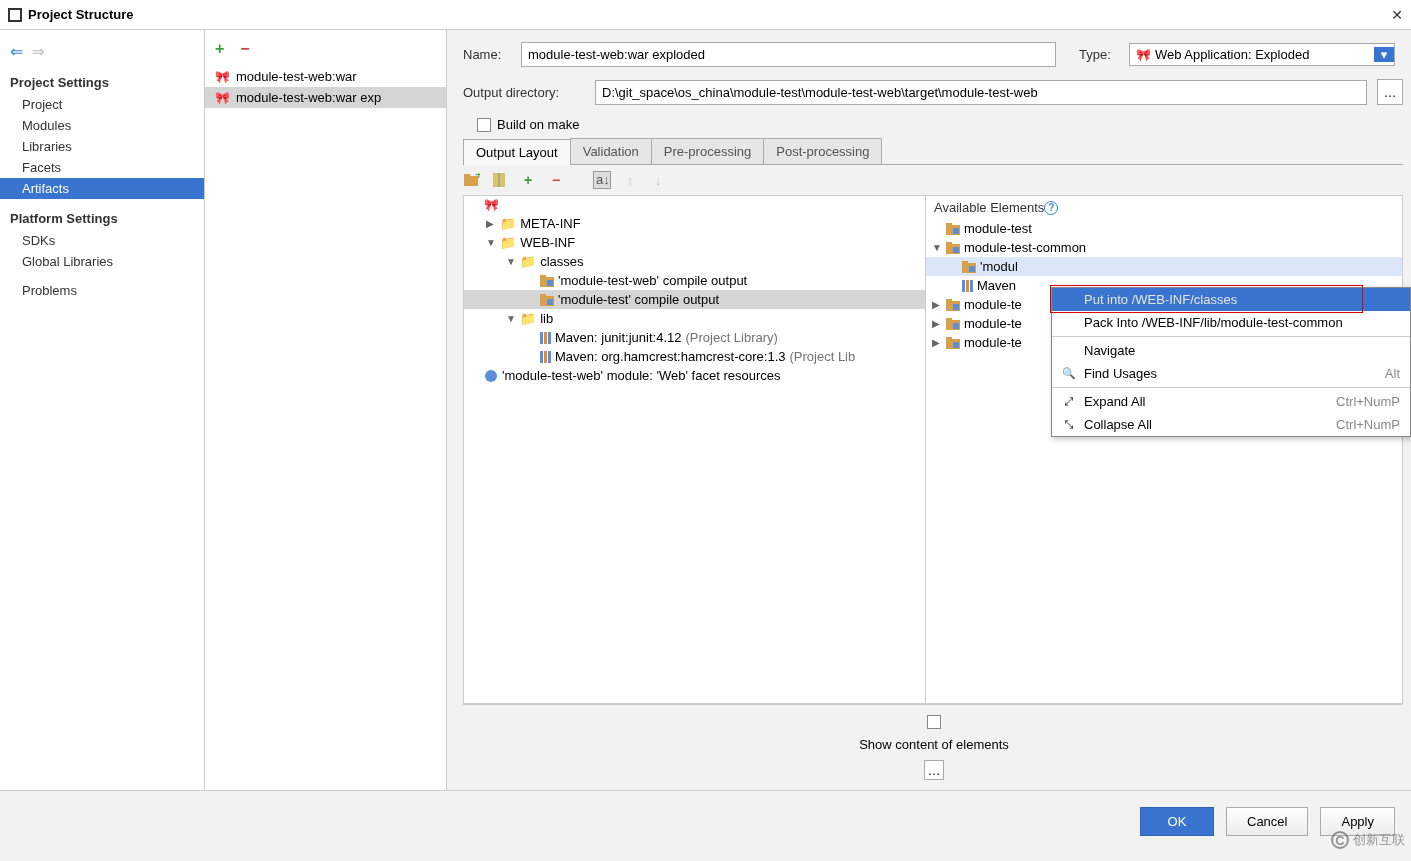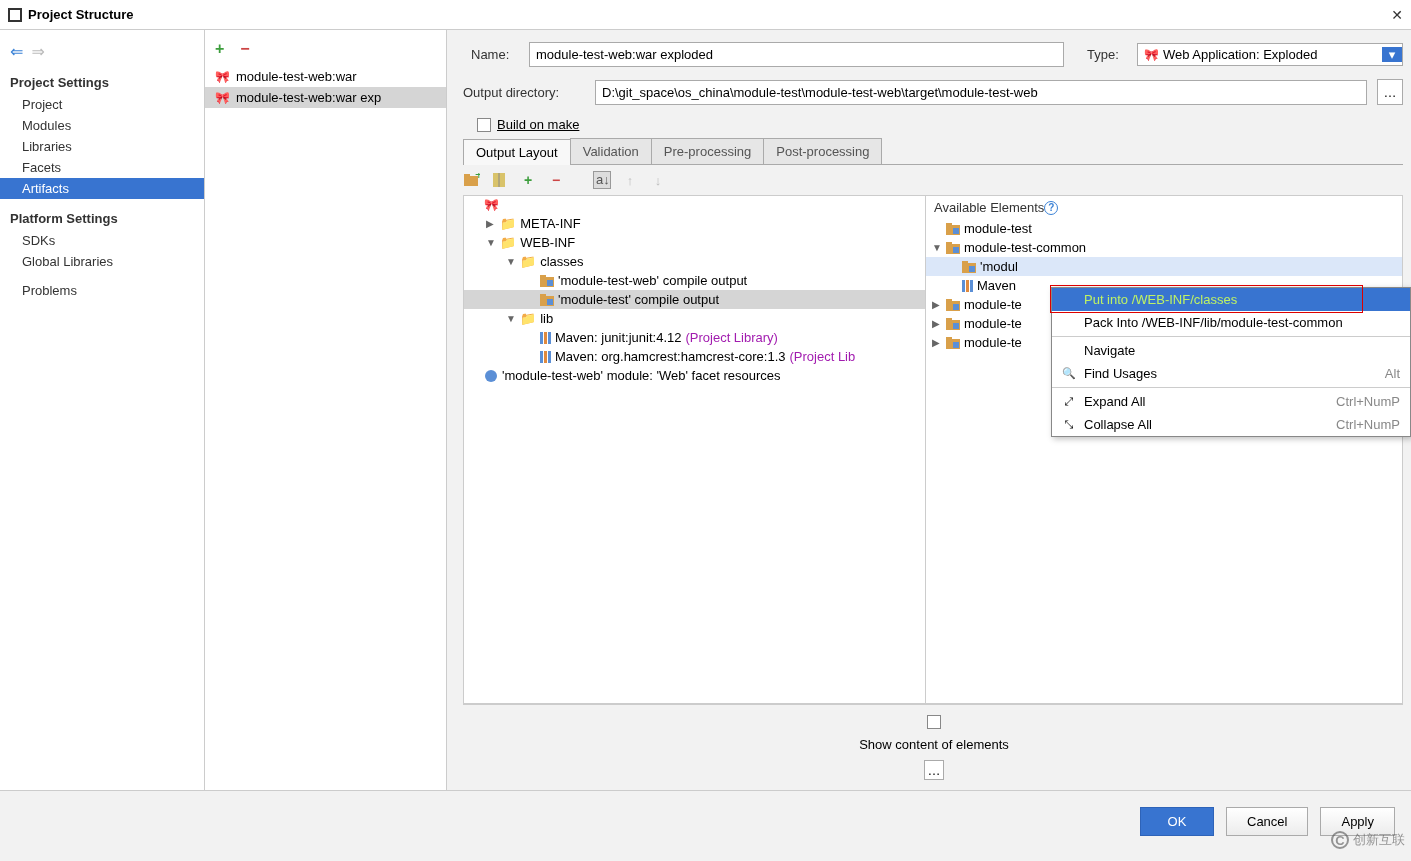--- a/index.html
+++ b/index.html
@@ -25,30 +25,30 @@
 
 .artifact-col { width: 242px; background: #fff; border-right: 1px solid #ccc; padding-top: 6px; }
 .artifact-col .toolbar { display: flex; gap: 16px; padding: 4px 10px 8px 10px; align-items: center; }
 .artifact-col .toolbar .add { color: #3d9e3d; font-size: 16px; font-weight: bold; cursor: pointer; }
 .artifact-col .toolbar .remove { color: #c44; font-size: 16px; font-weight: bold; cursor: pointer; }
 .artifact-col .artifact-item { padding: 3px 10px; display: flex; align-items: center; gap: 6px; cursor: pointer; white-space: nowrap; overflow: hidden; }
 .artifact-col .artifact-item.selected { background: #d5d5d5; }
 
 
 .detail { flex: 1; background: #f2f2f2; padding: 12px 8px 0 16px; display: flex; flex-direction: column; }
-.form-row { display: flex; align-items: center; margin-bottom: 12px; gap: 10px; justify-content: flex-end; }
+.form-row { display: flex; align-items: center; margin-bottom: 12px; gap: 10px; }
 .form-row .lbl { width: 122px; color: #333; text-align: left; }
 .form-row input[type="text"] { border: 1px solid #aaa; padding: 4px 6px; font-size: 13px; background: #fff; }
 .name-input { flex: 1; max-width: 535px; }
 .type-label { margin-left: 13px; text-align: right; }
 .type-select { display: flex; align-items: center; gap: 4px; border: 1px solid #aaa; background: #fff; padding: 3px 0 3px 6px; flex: 1; max-width: 266px; }
 .type-select .drop { background: #3874d0; color: #fff; width: 20px; text-align: center; align-self: stretch; display: flex; align-items: center; justify-content: center; margin-left: auto; }
 .outdir-input { flex: 1; }
 .ellipsis-btn { border: 1px solid #aaa; background: #fff; width: 26px; height: 26px; display: flex; align-items: center; justify-content: center; cursor: pointer; }
-.checkbox-row { padding-left: 14px; display: flex; align-items: center; gap: 6px; margin-bottom: 6px; text-decoration: underline; }
+.checkbox-row { padding-left: 14px; display: flex; align-items: center; gap: 6px; margin-bottom: 6px; }
 .checkbox-row .cb { width: 14px; height: 14px; border: 1px solid #888; background: #fff; }
 
 
 .tabs { display: flex; border-bottom: 1px solid #aaa; }
 .tab { padding: 5px 12px; border: 1px solid #aaa; border-bottom: none; background: #e6e6e6; cursor: pointer; margin-right: -1px; color: #555; }
 .tab.active { background: #f8f8f8; color: #000; position: relative; top: 1px; }
 
 
 .inner-toolbar { display: flex; gap: 10px; padding: 6px 0; align-items: center; }
 .inner-toolbar .tb-btn { width: 18px; height: 18px; display: flex; align-items: center; justify-content: center; cursor: pointer; color: #666; }
@@ -72,27 +72,27 @@
 .indent-2 { padding-left: 42px; }
 .indent-3 { padding-left: 62px; }
 .expander { width: 10px; color: #666; font-size: 10px; display: inline-block; }
 .folder-icon { color: #d9a04a; }
 .lib-icon { display: inline-flex; gap: 1px; }
 .lib-icon span { width: 3px; height: 12px; }
 .lib-icon .b1 { background: #5b8fd6; }
 .lib-icon .b2 { background: #e08a3e; }
 .lib-icon .b3 { background: #5b8fd6; }
 .gift-icon { color: #d55; font-size: 12px; }
-.muted { color: #a21caf; }
+.muted { color: #737373; }
 
 
 .context-menu { position: absolute; left: 1051px; top: 287px; width: 360px; background: #fff; border: 1px solid #888; box-shadow: 2px 2px 6px rgba(0,0,0,0.25); z-index: 1000; }
 .context-menu .red-outline { position: absolute; left: -2px; top: -3px; width: 313px; height: 28px; border: 1px solid #d00; pointer-events: none; }
 .context-menu .cm-item { padding: 4px 10px; display: flex; align-items: center; gap: 8px; cursor: pointer; white-space: nowrap; }
-.context-menu .cm-item.selected { background: #3874d0; color: #bef264; }
+.context-menu .cm-item.selected { background: #3874d0; color: #e5e5e5; }
 .context-menu .cm-sep { height: 1px; background: #ccc; margin: 2px 0; }
 .context-menu .shortcut { margin-left: auto; color: #888; }
 .cm-icon { width: 14px; height: 14px; display: flex; align-items: center; justify-content: center; font-size: 11px; }
 
 
 .show-content-row { border-top: 1px solid #ccc; padding: 10px 0 10px 2px; display: flex; align-items: center; gap: 8px; flex-direction: column; }
 
 
 .button-bar { height: 62px; background: #f2f2f2; border-top: 1px solid #ccc; display: flex; justify-content: flex-end; align-items: center; padding-right: 16px; gap: 12px; }
 .btn { min-width: 74px; padding: 6px 20px; border: 1px solid #aaa; background: linear-gradient(#fff,#ececec); cursor: pointer; text-align: center; }

